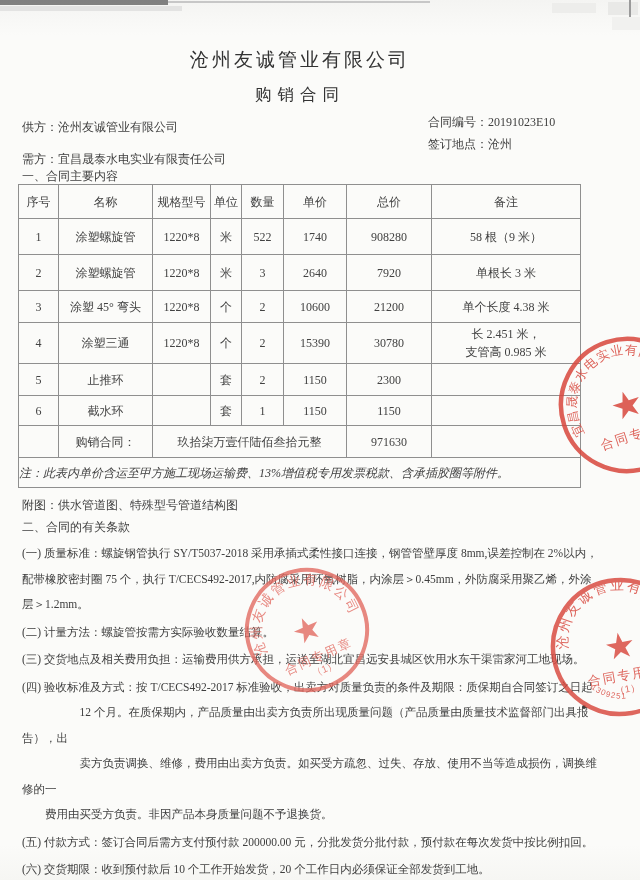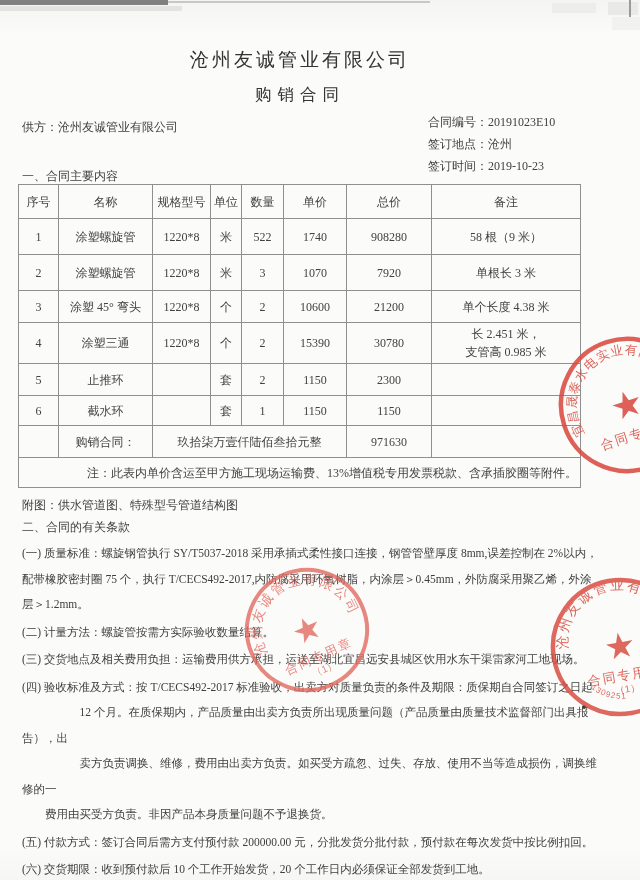--- a/index.html
+++ b/index.html
@@ -18,21 +18,21 @@
   .sec-head{font-size:12px;color:#3e3e3e;font-family:Liberation Serif, serif;}
   table.items{
     position:absolute;left:18px;top:184px;width:562px;
     border-collapse:collapse;table-layout:fixed;
     font-size:12px;color:#424242;
   }
   table.items td,table.items th{
     border:1px solid #8f8f8f;text-align:center;vertical-align:middle;
     font-weight:normal;padding:2px 3px;line-height:1.5;
   }
-  table.items .note-cell{text-align:right;padding-left:9px;}
+  table.items .note-cell{text-align:left;padding-left:0;font-style:italic;}
   .remark-multiline{white-space:pre-line;line-height:1.45;}
   .attach-line{left:22px;top:497px;}
   .sec2-line{left:22px;top:519px;}
   .clauses{left:22px;top:541px;width:585px;}
   .clause{font-size:11.5px;line-height:25.5px;margin:0 0 2px 0;white-space:pre-line;color:#3e3e3e;}
   
   .streak1{left:0;top:0;width:168px;height:5px;background:#595959;opacity:.75;}
   .streak2{left:168px;top:1px;width:262px;height:2px;background:#c7c7c7;}
   .streak3{left:0;top:6px;width:182px;height:5px;background:#e3e3e2;}
   .smudge1{left:552px;top:3px;width:44px;height:10px;background:#ededeb;}
@@ -58,25 +58,25 @@
   <div class="abs smudge1"></div>
   <div class="abs smudge2"></div>
   <div class="abs smudge3"></div>
   <div class="abs tick-line"></div>
   <div class="abs speck"></div>
 
   <div class="abs doc-title">沧州友诚管业有限公司</div>
   <div class="abs doc-subtitle">购销合同</div>
 
   <div class="abs line" style="left:22px;top:119px;">供方：沧州友诚管业有限公司</div>
+  <div class="abs line" style="left:22px;top:151px;">需方：宜昌晟泰水电实业有限责任公司</div>
 
   <div class="abs meta-col">
     <div class="line">合同编号：20191023E10</div>
     <div class="line">签订地点：沧州</div>
-    <div class="line">签订时间：2019-10-23</div>
   </div>
 
   <div class="abs sec-head" style="left:22px;top:168px;">一、合同主要内容</div>
 
   <table class="items">
     <colgroup>
       <col style="width:40px">
         <col style="width:94px">
         <col style="width:58px">
         <col style="width:31px">
@@ -105,21 +105,21 @@
       <td>1740</td>
       <td>908280</td>
       <td>58 根（9 米）</td>
     </tr>
     <tr style="height:36px">
       <td>2</td>
       <td>涂塑螺旋管</td>
       <td>1220*8</td>
       <td>米</td>
       <td>3</td>
-      <td>1070</td>
+      <td>2640</td>
       <td>7920</td>
       <td>单根长 3 米</td>
     </tr>
     <tr style="height:32px">
       <td>3</td>
       <td>涂塑 45° 弯头</td>
       <td>1220*8</td>
       <td>个</td>
       <td>2</td>
       <td>10600</td>

